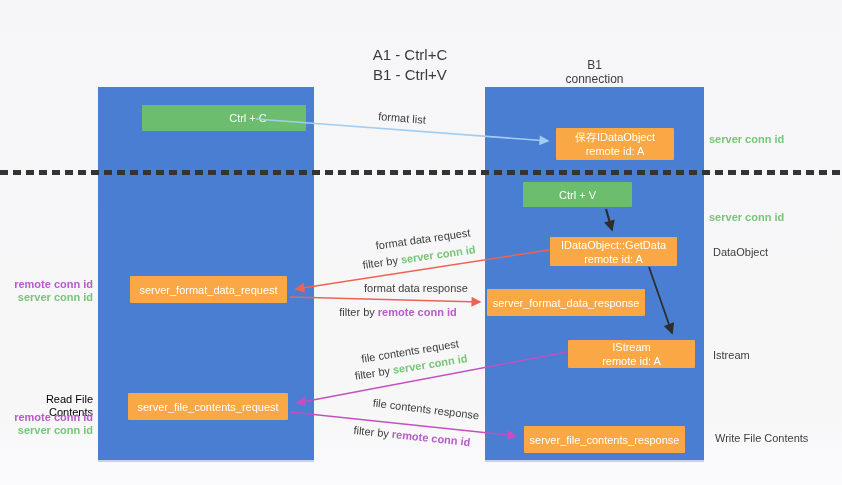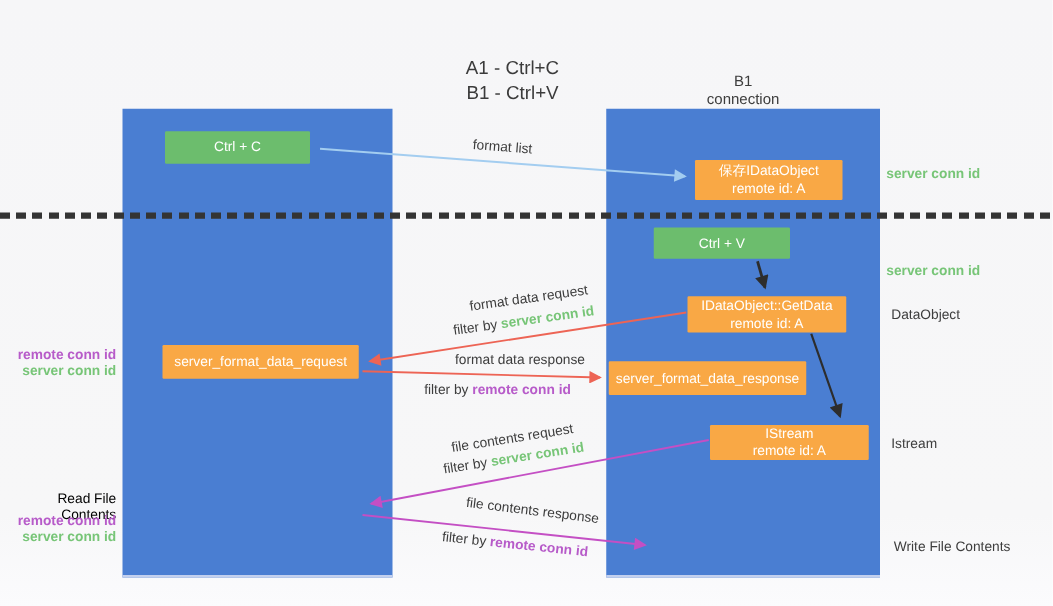--- a/index.html
+++ b/index.html
@@ -62,21 +62,21 @@
   <div class="col-header" style="left:485px;width:219px;">
     <div>B1</div>
     <div>connection</div>
   </div>
 
   <div class="column" style="left:98px;width:216px;"></div>
   <div class="column" style="left:485px;width:219px;"></div>
 
   <div class="dashed-line"></div>
 
-  <div class="node green" style="left:132px;top:105px;width:116px;height:26px;">
+  <div class="node green" style="left:142px;top:105px;width:116px;height:26px;padding-left:48px;">
     <span>Ctrl + C</span>
   </div>
   <div class="node orange" style="left:556px;top:128px;width:118px;height:32px;">
     <span>保存IDataObject</span>
     <span>remote id: A</span>
   </div>
   <div class="node green" style="left:523px;top:182px;width:109px;height:25px;">
     <span>Ctrl + V</span>
   </div>
   <div class="node orange" style="left:550px;top:237px;width:127px;height:29px;">
@@ -85,20 +85,26 @@
   </div>
   <div class="node orange" style="left:487px;top:289px;width:158px;height:27px;">
     <span>server_format_data_response</span>
   </div>
   <div class="node orange" style="left:130px;top:276px;width:157px;height:27px;">
     <span>server_format_data_request</span>
   </div>
   <div class="node orange" style="left:568px;top:340px;width:127px;height:28px;">
     <span>IStream</span>
     <span>remote id: A</span>
+  </div>
+  <div class="node orange" style="left:128px;top:393px;width:160px;height:27px;">
+    <span>server_file_contents_request</span>
+  </div>
+  <div class="node orange" style="left:524px;top:426px;width:161px;height:27px;">
+    <span>server_file_contents_response</span>
   </div>
 
   <svg class="arrows" width="842" height="485" viewBox="0 0 842 485" xmlns="http://www.w3.org/2000/svg">
     <defs>
       <marker id="m-blue" viewBox="0 0 10 10" refX="8.5" refY="5" markerWidth="12" markerHeight="10" orient="auto" markerUnits="userSpaceOnUse">
         <path d="M0,0 L10,5 L0,10 Z" fill="#a3cdf0"></path>
       </marker>
       <marker id="m-black" viewBox="0 0 10 10" refX="8.5" refY="5" markerWidth="13" markerHeight="11" orient="auto" markerUnits="userSpaceOnUse">
         <path d="M0,0 L10,5 L0,10 Z" fill="#2d2d2d"></path>
       </marker>

